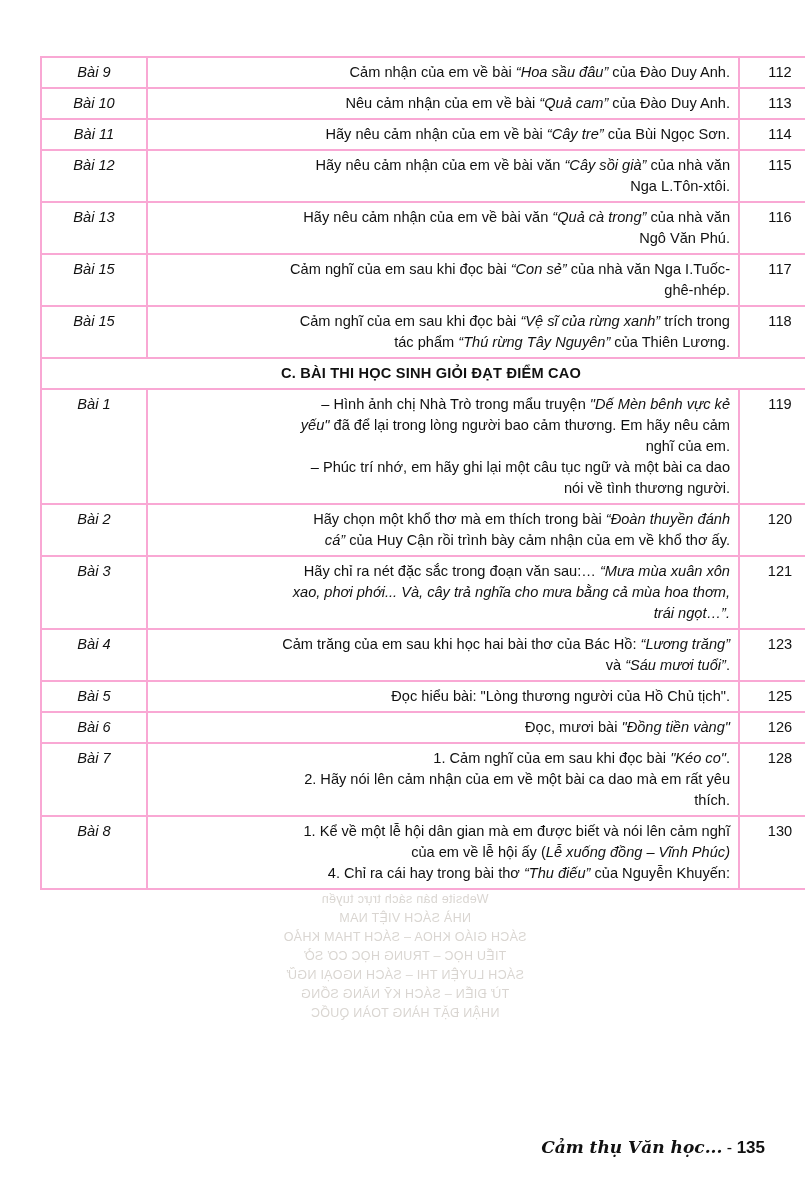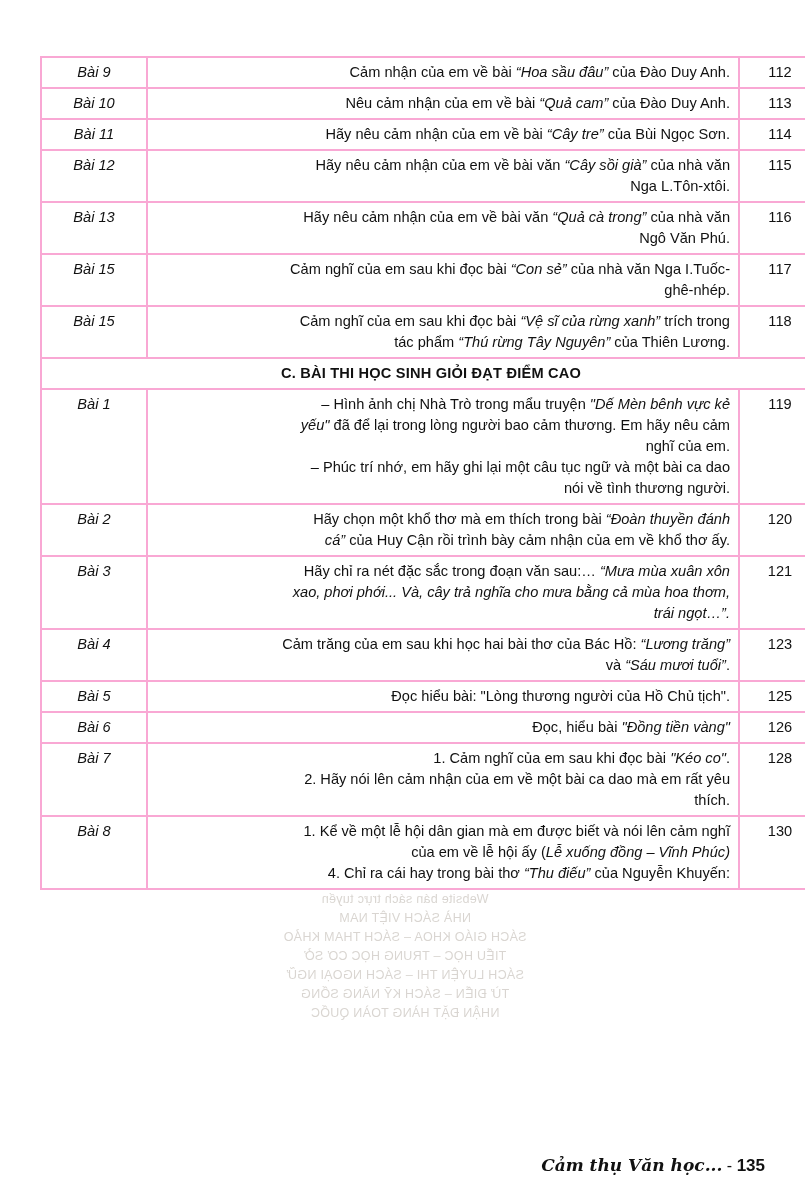--- a/index.html
+++ b/index.html
@@ -73,21 +73,21 @@
     font-size: 14.8px;
     letter-spacing: .2px;
     padding: 14px 6px 16px 6px;
   }
   .it { font-style: italic; }
   .ln { display: block; text-align: right; }
   .ln + .ln { margin-top: 1px; }
   .footer {
     position: absolute;
     right: 40px;
-    bottom: 24px;
+    bottom: 42px;
     font-size: 16px;
     white-space: nowrap;
     margin-top: 43px;
   }
   .footer .script {
     font-family: "DejaVu Serif", serif;
     font-style: italic;
     font-weight: bold;
     font-size: 17px;
   }
@@ -208,21 +208,21 @@
         <tr>
           <td class="num">Bài 5</td>
           <td class="body">
             <span class="ln"><span>Đọc hiểu bài: "Lòng thương người của Hồ Chủ tịch".</span></span>
           </td>
           <td class="page-no">125</td>
         </tr>
         <tr>
           <td class="num">Bài 6</td>
           <td class="body">
-            <span class="ln"><span>Đọc, hiểu bài </span><span class="it">"Đồng tiền vàng"</span></span>
+            <span class="ln"><span>Đọc, mươi bài </span><span class="it">"Đồng tiền vàng"</span></span>
           </td>
           <td class="page-no">126</td>
         </tr>
         <tr>
           <td class="num">Bài 7</td>
           <td class="body">
             <span class="ln"><span>1. Cảm nghĩ của em sau khi đọc bài </span><span class="it">"Kéo co"</span><span>.</span></span>
             <span class="ln"><span>2. Hãy nói lên cảm nhận của em về một bài ca dao mà em rất yêu</span></span>
             <span class="ln"><span>thích.</span></span>
           </td>

